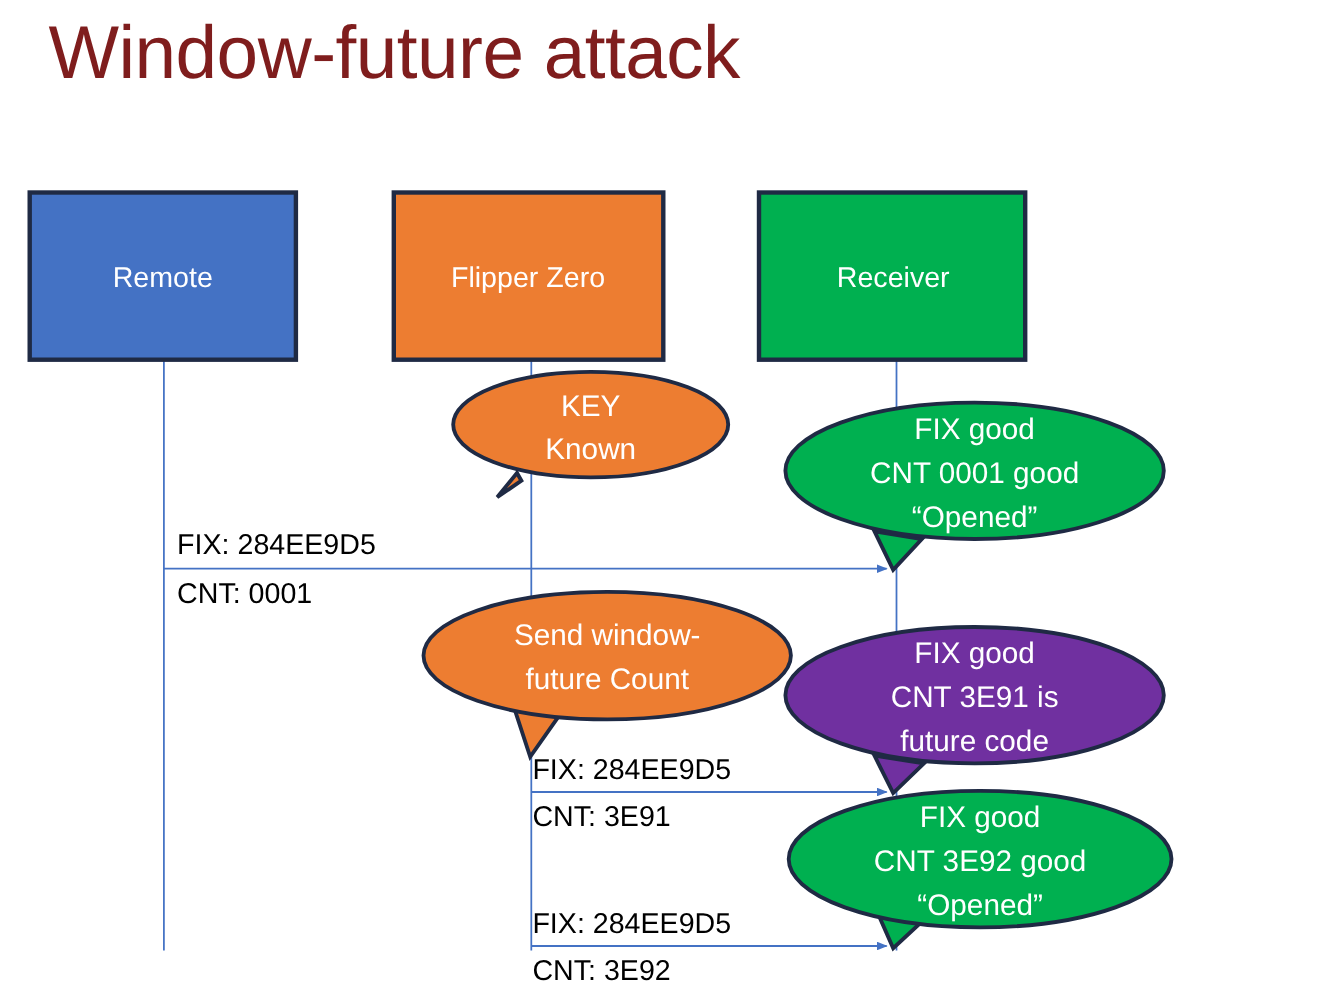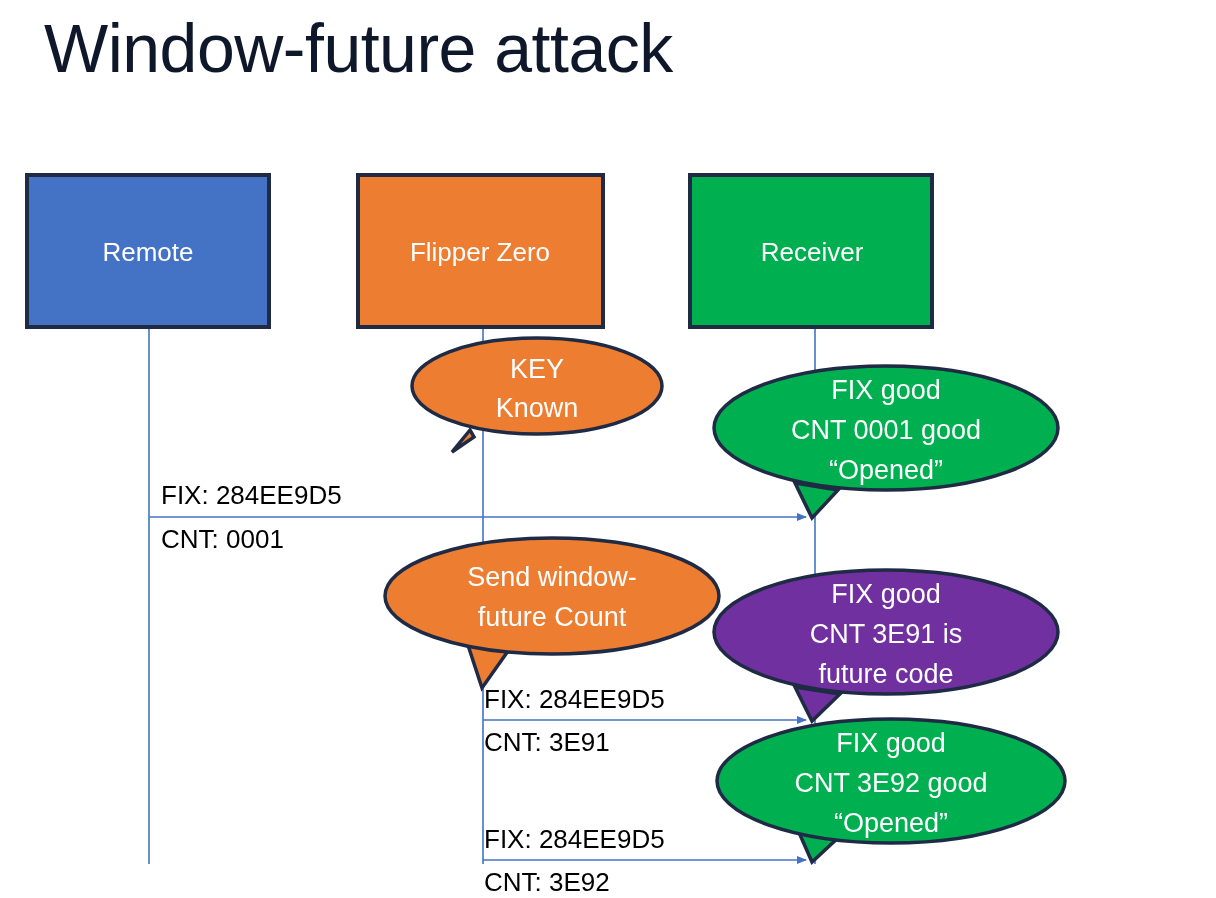--- a/index.html
+++ b/index.html
@@ -21,21 +21,21 @@
     height: 898px;
     background: #ffffff;
   }
   #title {
     position: absolute;
     left: 44px;
     top: 8px;
     font-size: 68px;
     line-height: 80px;
     font-weight: 400;
-    color: #0f172a;
+    color: #7f1d1d;
     letter-spacing: -0.5px;
     white-space: nowrap;
   }
   svg.diagram {
     position: absolute;
     left: 0; top: 0;
     width: 1216px;
     height: 898px;
   }
   .actor-label {

